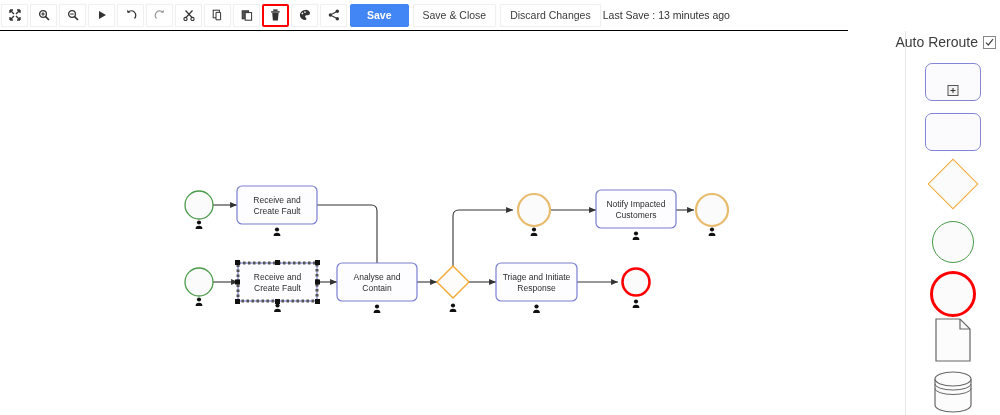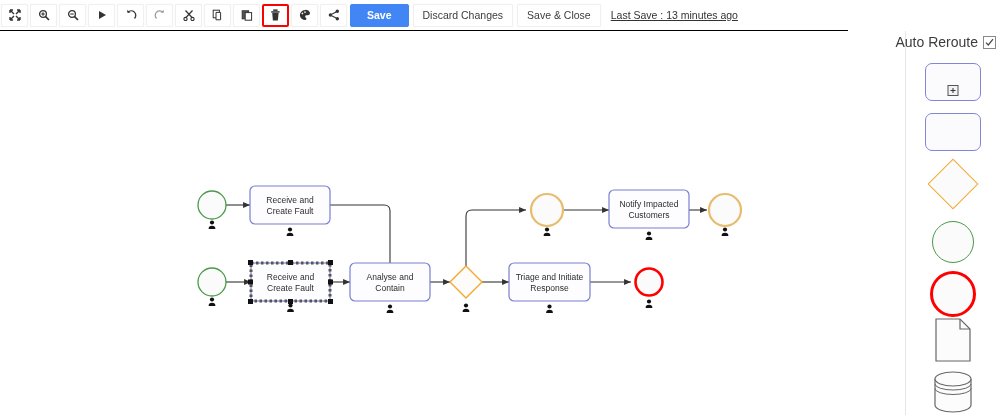--- a/index.html
+++ b/index.html
@@ -36,21 +36,21 @@
     background: #ffffff; border: 1px solid #f0f0f0; border-radius: 2px;
     font-size: 10.5px; color: #3c3c3c; line-height: 21px;
     box-shadow: 0 0 1px rgba(0,0,0,.10);
     cursor: pointer; white-space: nowrap; box-sizing: border-box;
   }
   .tb-text-btn.primary {
     background: #4285f4; color: #ffffff; border-color:#4285f4; font-weight: 600;
     padding: 0 16px;
   }
   #last-save {
-    margin-left: 8px; font-size: 10.5px; color: #333; white-space: nowrap; text-decoration: underline;
+    font-size: 10.5px; color: #333; white-space: nowrap;
   }
 
   
   #palette {
     position: absolute; right: 0; top: 31px; width: 95px; height: 384px;
     border-left: 1px solid #e6e6e6;
     box-sizing: border-box;
   }
   #auto-reroute-row {
     position: absolute; right: 4px; top: 3px;
@@ -87,21 +87,21 @@
     width: 40px; height: 40px; border-radius: 50%;
     border: 1.5px solid #4a9a4a; background: #fbfbfb;
   }
   .pal-circle-red {
     width: 40px; height: 40px; border-radius: 50%;
     border: 3px solid #ff0000; background: #fbfbfb;
   }
 
   
   #canvas {
-    position: absolute; left: 13px; top: 31px; width: 905px; height: 384px;
+    position: absolute; left: 0; top: 31px; width: 905px; height: 384px;
     background: #ffffff; overflow: hidden; text-align: right;
   }
   #canvas svg { position:absolute; left:0; top:0; }
 
   .node-label {
     font-family: "Liberation Sans", sans-serif;
     font-size: 8.5px; fill: #2c2c2c;
   }
 </style>
 </head>
@@ -197,22 +197,22 @@
       <svg width="12" height="12" viewBox="0 0 12 12">
         <circle cx="9.3" cy="2.3" r="1.7" fill="#333"></circle>
         <circle cx="9.3" cy="9.7" r="1.7" fill="#333"></circle>
         <circle cx="2.4" cy="6" r="1.7" fill="#333"></circle>
         <line x1="3.6" y1="5.2" x2="8.2" y2="2.9" stroke="#333" stroke-width="1.1"></line>
         <line x1="3.6" y1="6.8" x2="8.2" y2="9.1" stroke="#333" stroke-width="1.1"></line>
       </svg>
     </div>
 
     <button class="tb-text-btn primary">Save</button>
+    <button class="tb-text-btn">Save &amp; Close</button>
     <button class="tb-text-btn">Discard Changes</button>
-    <button class="tb-text-btn">Save &amp; Close</button>
     <span id="last-save">Last Save : 13 minutes ago</span>
   </div>
 
   <div id="canvas">
     <svg width="905" height="384" viewBox="0 0 905 384">
       <defs>
         <marker id="arrow" viewBox="0 0 10 10" refX="9" refY="5" markerWidth="7" markerHeight="7" orient="auto-start-reverse">
           <path d="M 0 1 L 9 5 L 0 9 z" fill="#333"></path>
         </marker>
       </defs>

